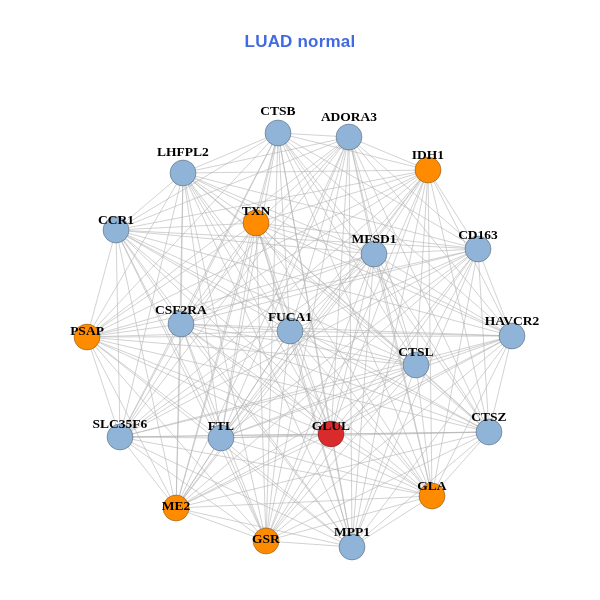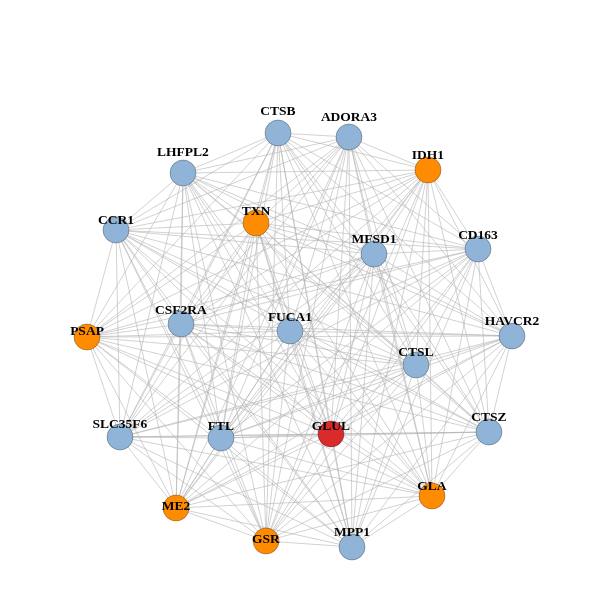--- a/index.html
+++ b/index.html
@@ -276,13 +276,14 @@
         <text x="120" y="428">SLC35F6</text>
         <text x="221" y="430">FTL</text>
         <text x="331" y="430">GLUL</text>
         <text x="489" y="421">CTSZ</text>
         <text x="432" y="490">GLA</text>
         <text x="176" y="510">ME2</text>
         <text x="266" y="543">GSR</text>
         <text x="352" y="536">MPP1</text>
       </g>
     </svg>
+  <div class="chart-title" style="color: rgb(65, 105, 225);">LUAD normal</div>
 </div>
 
 </body></html>

